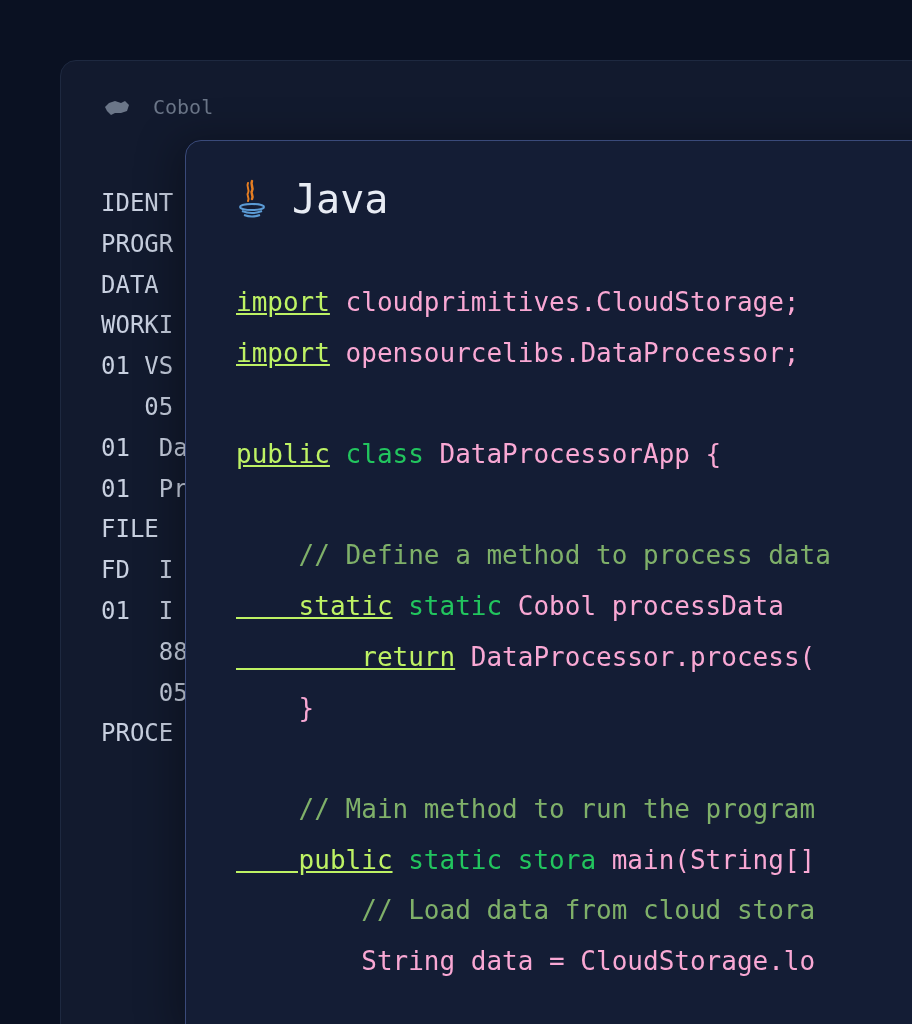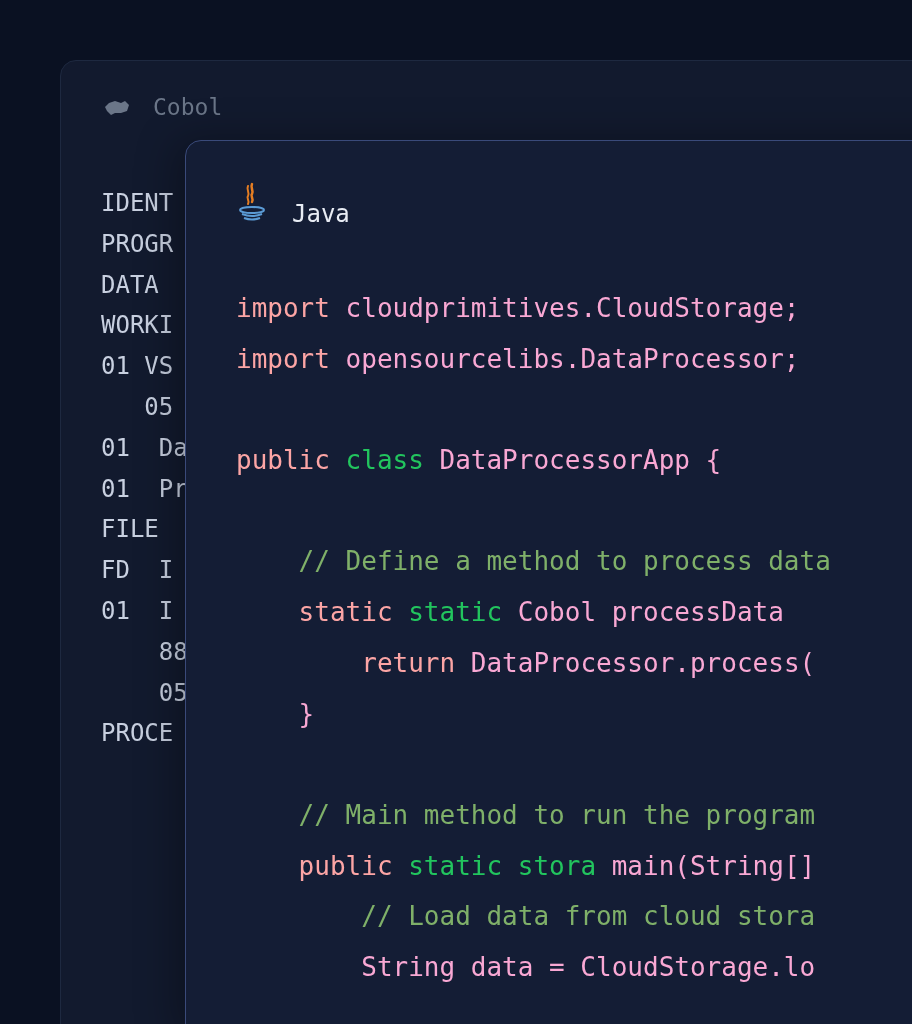--- a/index.html
+++ b/index.html
@@ -35,21 +35,21 @@
       gap: 20px;
     }
     
     .cobol-icon {
       width: 32px;
       height: 32px;
       color: #6b7688;
     }
     
     .cobol-title {
-      font-size: 23px;
+      font-size: 20px;
       color: #6b7688;
       font-weight: 400;
     }
     
     .cobol-code {
       padding: 30px 40px;
       font-size: 24px;
       line-height: 1.7;
       color: #c8d0e0;
     }
@@ -76,38 +76,37 @@
       padding: 35px 50px;
       gap: 24px;
     }
     
     .java-icon {
       width: 32px;
       height: 40px;
     }
     
     .java-title {
-      font-size: 24px;
+      font-size: 40px;
       color: #e8ecf4;
       font-weight: 400;
-      margin-top: 24px;
     }
     
     .java-code {
       padding: 20px 50px;
       font-size: 26px;
       line-height: 1.95;
       color: #c8d0e0;
     }
     
     .java-code .line {
       white-space: pre;
     }
     
-    .kw-purple { color: #fca5a5; }
+    .kw-purple { color: #bef264; text-decoration: underline; }
     .kw-blue { color: #22c55e; }
     .comment { color: #7fb069; }
     .text-normal { color: #f9a8d4; }
   </style>
 </head>
 <body>
 
 <div class="cobol-window">
   <div class="cobol-header">
     <span class="cobol-icon">

